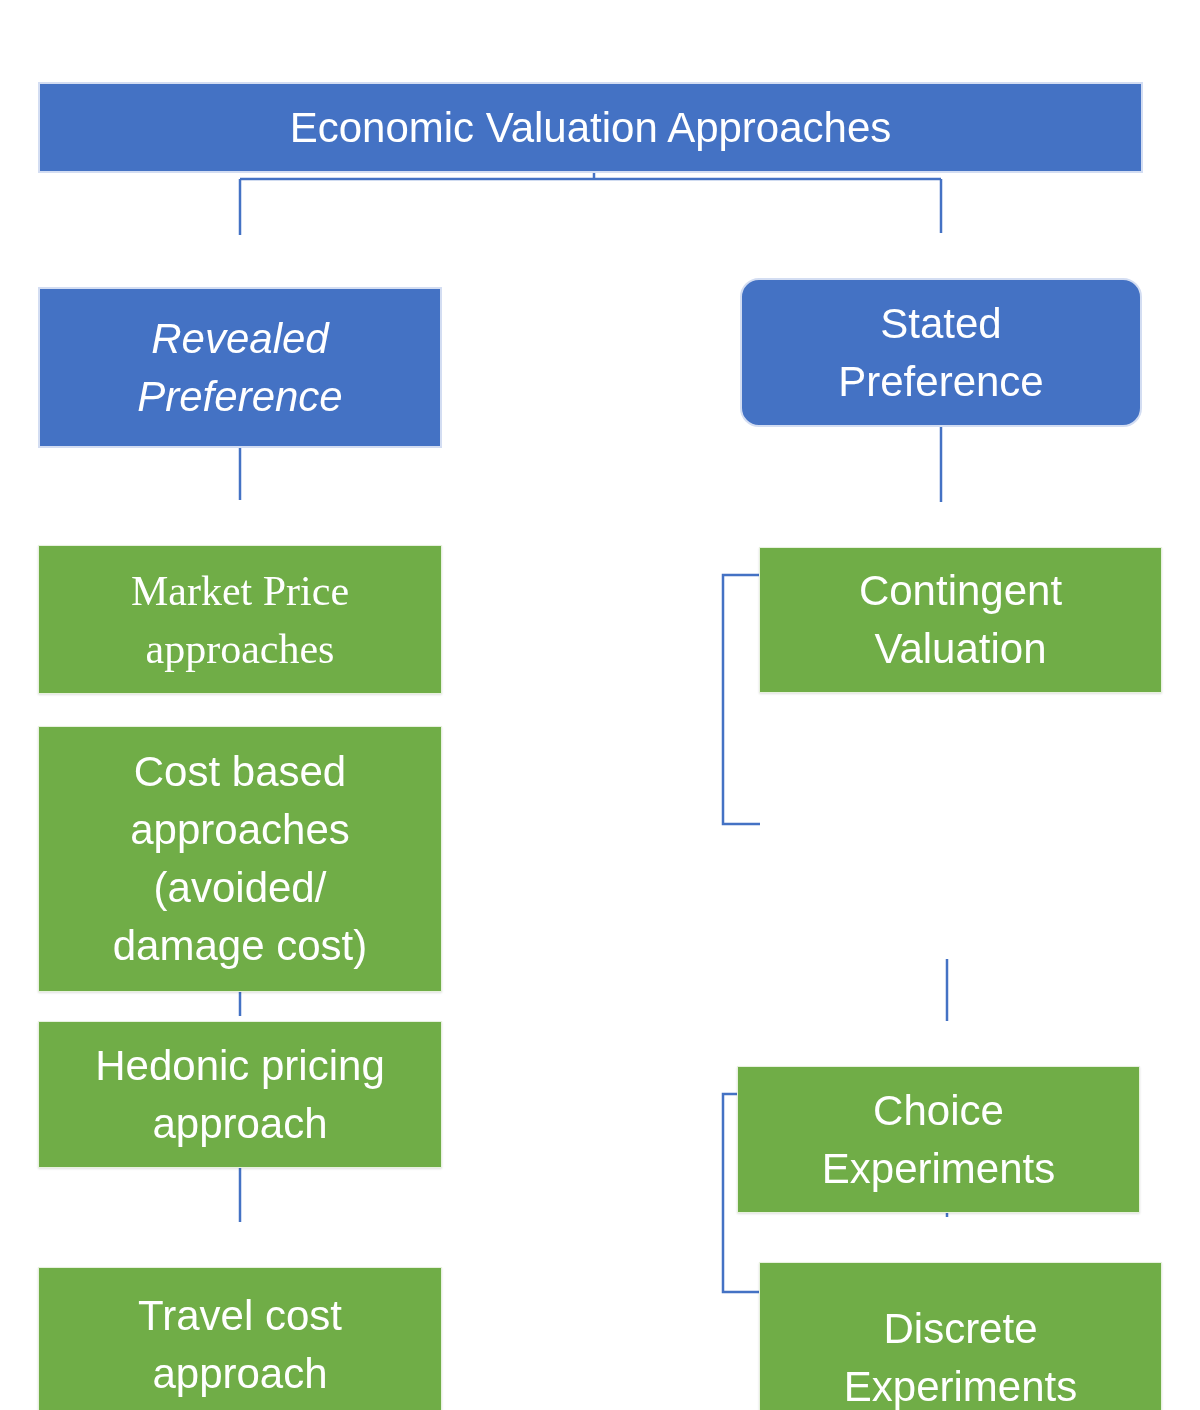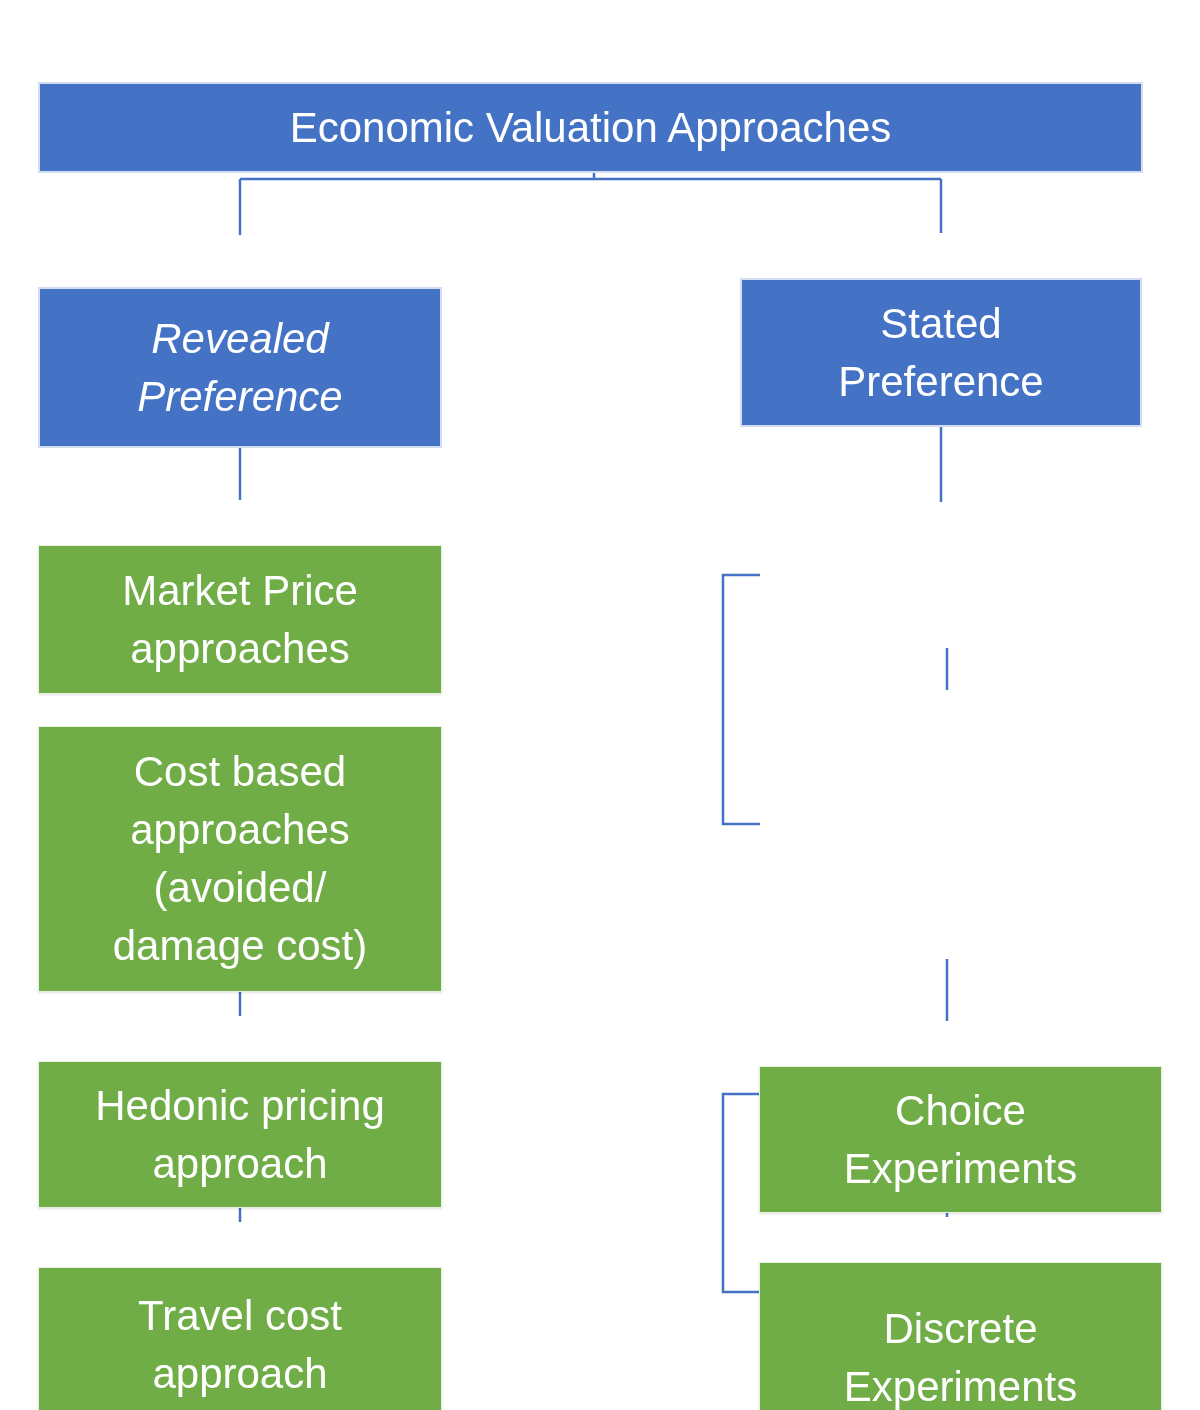--- a/index.html
+++ b/index.html
@@ -46,28 +46,28 @@
     border:2px solid #d3ddf2;
   }
   .node--green{
     background:var(--green);
     border:1px solid #e7f1de;
     box-shadow:0 1px 2px rgba(0,0,0,0.12);
   }
   
   .pos-title     {left:38px;  top:37px;   width:1105px; height:91px;}
   .pos-revealed  {left:38px;  top:242px;  width:404px;  height:161px;font-style:italic;}
-  .pos-stated    {left:740px; top:233px;  width:402px;  height:149px;}
-  .pos-l1        {left:38px;  top:500px;  width:404px;  height:149px;}
+  .pos-stated    {left:740px; top:233px;  width:402px;  height:149px;border-radius:19px;}
+  .pos-l1        {left:38px;  top:500px;  width:404px;  height:149px;font-family:Liberation Serif, serif;}
   .pos-l2        {left:38px;  top:681px;  width:404px;  height:266px;}
-  .pos-l3        {left:38px;  top:1016px; width:404px;  height:147px;}
+  .pos-l3        {left:38px;  top:976px; width:404px;  height:147px;}
   .pos-l4        {left:38px;  top:1222px; width:404px;  height:156px;}
   .pos-r1        {left:759px; top:502px;  width:403px;  height:146px;}
   .pos-r2        {left:759px; top:690px;  width:403px;  height:269px;}
-  .pos-r3        {left:759px; top:1021px; width:403px;  height:147px;}
+  .pos-r3        {left:737px; top:1021px; width:403px;  height:147px;}
   .pos-r4        {left:759px; top:1217px; width:403px;  height:192px;}
 </style>
 </head>
 <body>
 
 <div id="canvas">
 
   <svg id="connectors" viewBox="0 0 1200 1410" xmlns="http://www.w3.org/2000/svg">
     <path d="M594 128 V179"></path>
     <path d="M240 179 H941"></path>
@@ -100,20 +100,22 @@
 approaches
 (avoided/
 damage cost)</div>
 
   <div class="node node--green pos-l3">Hedonic pricing
 approach</div>
 
   <div class="node node--green pos-l4">Travel cost
 approach</div>
 
+  <div class="node node--green pos-r1">Contingent
+Valuation</div>
 
 
   <div class="node node--green pos-r3">Choice
 Experiments</div>
 
   <div class="node node--green pos-r4">Discrete
 Experiments</div>
 
 </div>
 

